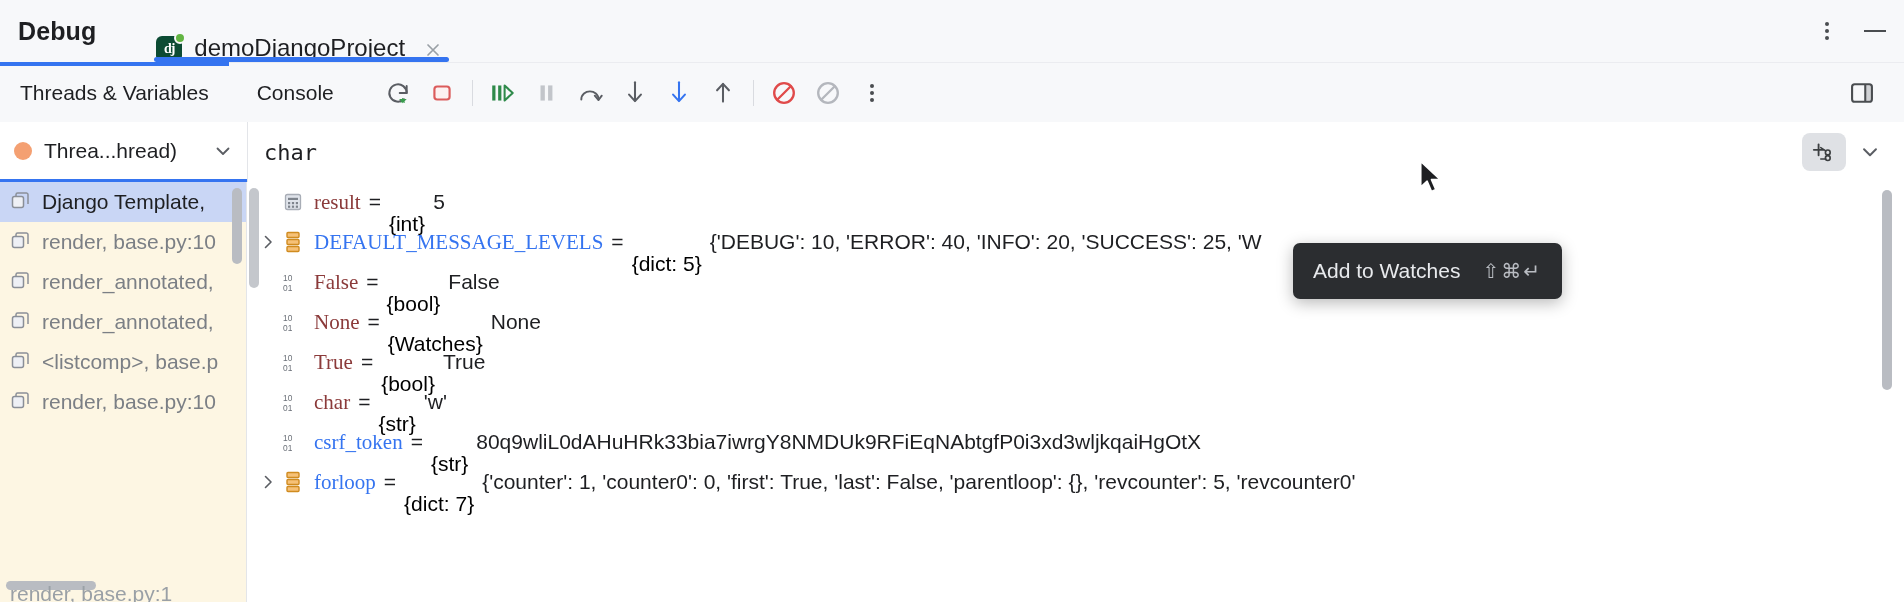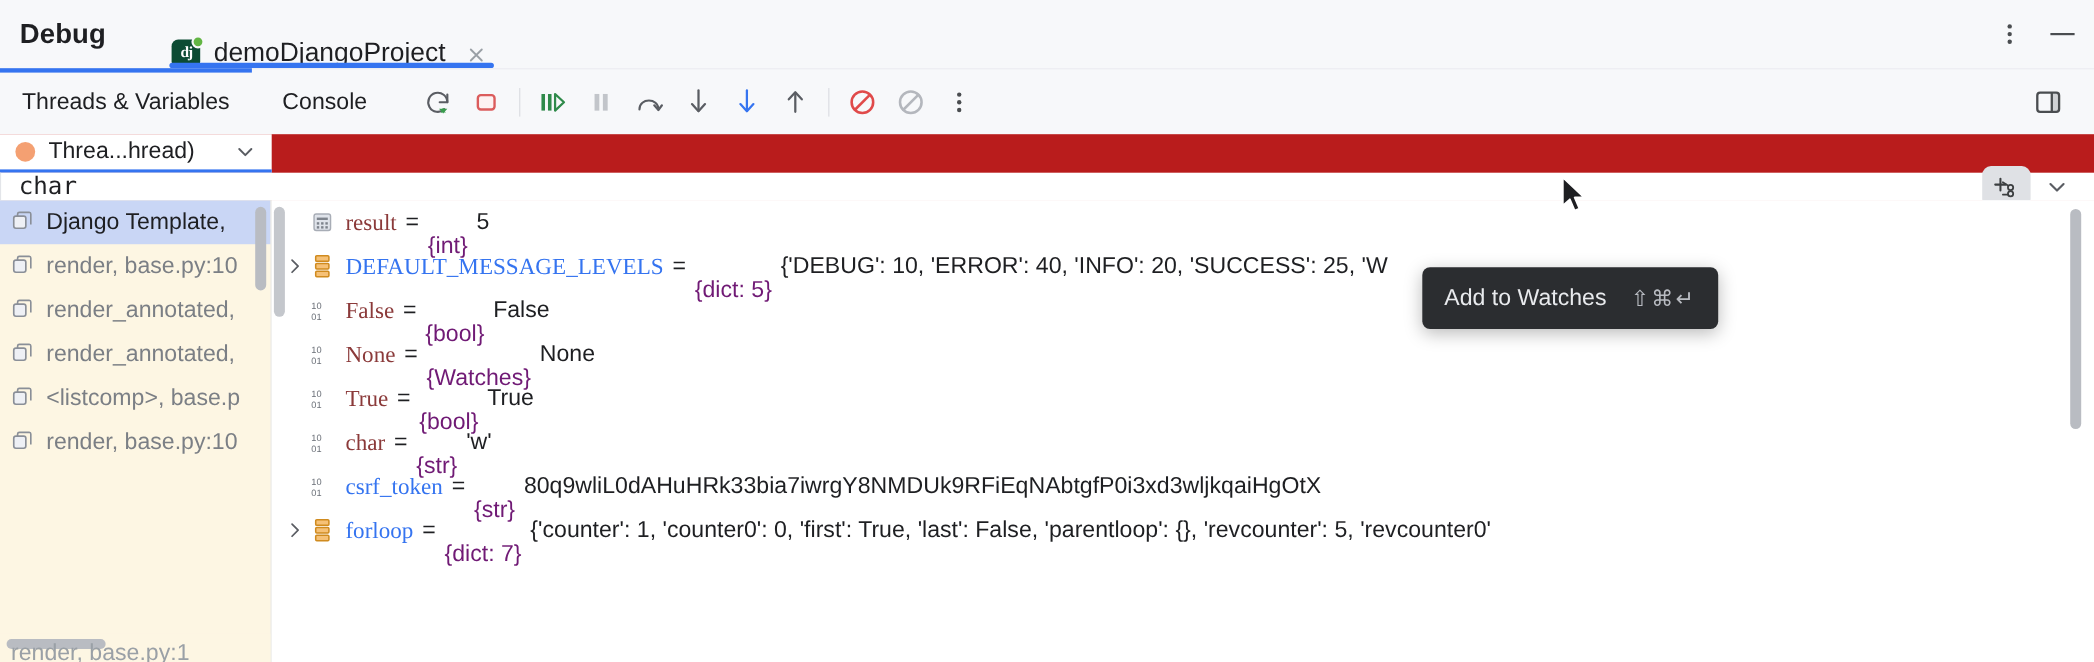--- a/index.html
+++ b/index.html
@@ -75,21 +75,21 @@
   }
   .tb-icons { display:flex; align-items:center; margin-left:40px; gap:0; }
   .tb-btn {
     width:44px; height:44px; display:flex; align-items:center; justify-content:center;
     border-radius:6px;
   }
   .tb-sep { width:1px; height:26px; background:#d9dbe0; margin:0 8px; }
   .tb-right { position:absolute; right:20px; top:0; height:60px; display:flex; align-items:center; }
 
   
-  .filterrow { position:relative; height:60px; display:flex; background:#b91c1c;flex-direction:column; }
+  .filterrow { position:relative; height:60px; display:flex; background:#3b82f6; }
   .thread-sel {
     width:247px; height:60px; background:#fff; display:flex; align-items:center;
     border-bottom:3px solid #3574f0; position:relative;
   }
   .thread-dot { width:18px; height:18px; border-radius:50%; background:#f4a072; margin-left:14px; flex:none; }
   .thread-label { font-size:21px; color:#1e1f22; margin-left:12px; white-space:nowrap; overflow:hidden; }
   .thread-caret { position:absolute; right:12px; top:50%; transform:translateY(-50%); }
   .search-wrap {
     flex:1; height:60px; border-left:1px solid #e3e5e9; background:#fff;
     display:flex; align-items:center; position:relative;
@@ -131,21 +131,21 @@
     height:40px; display:flex; align-items:center; white-space:nowrap;
     font-size:21px; color:#1e1f22; padding-left:8px;
   }
   .var-arrow { width:26px; flex:none; display:flex; align-items:center; justify-content:center; }
   .var-arrow.empty { visibility:hidden; }
   .var-icon { width:24px; height:24px; margin-right:9px; flex:none; display:flex; align-items:center; justify-content:center; }
   .var-name { font-weight:400;font-family:Liberation Serif, serif; }
   .var-name.red { color:#8b3a3a; }
   .var-name.blue { color:#3574f0; }
   .var-eq { color:#1e1f22; margin:0 8px; }
-  .var-type { color:#701a75; margin-right:8px;margin-top:44px; }
+  .var-type { color:#000000; margin-right:8px;margin-top:44px; }
   .var-val { color:#1e1f22; }
 
   
   .vscroll {
     position:absolute; width:10px; border-radius:5px; background:#b9bcc2;
   }
   .vscroll.frames-track { left:232px; top:6px; height:76px; }
   .vscroll.vars-track   { right:12px; top:8px; height:200px; }
   .vscroll.vars-left    { left:2px; top:6px; height:100px; background:#c4c7cc; }
 

